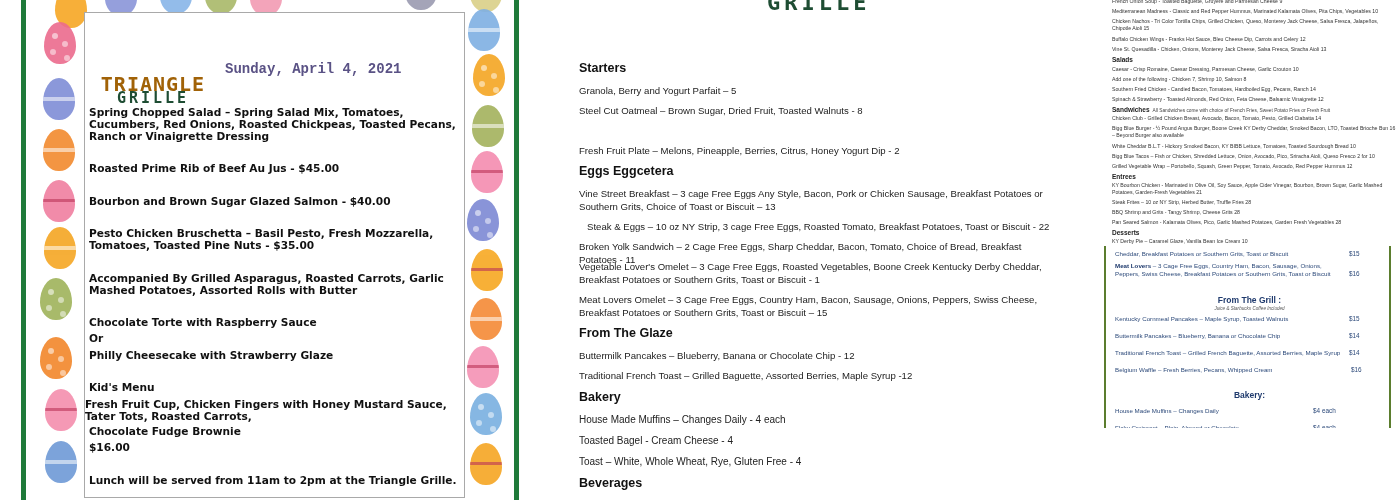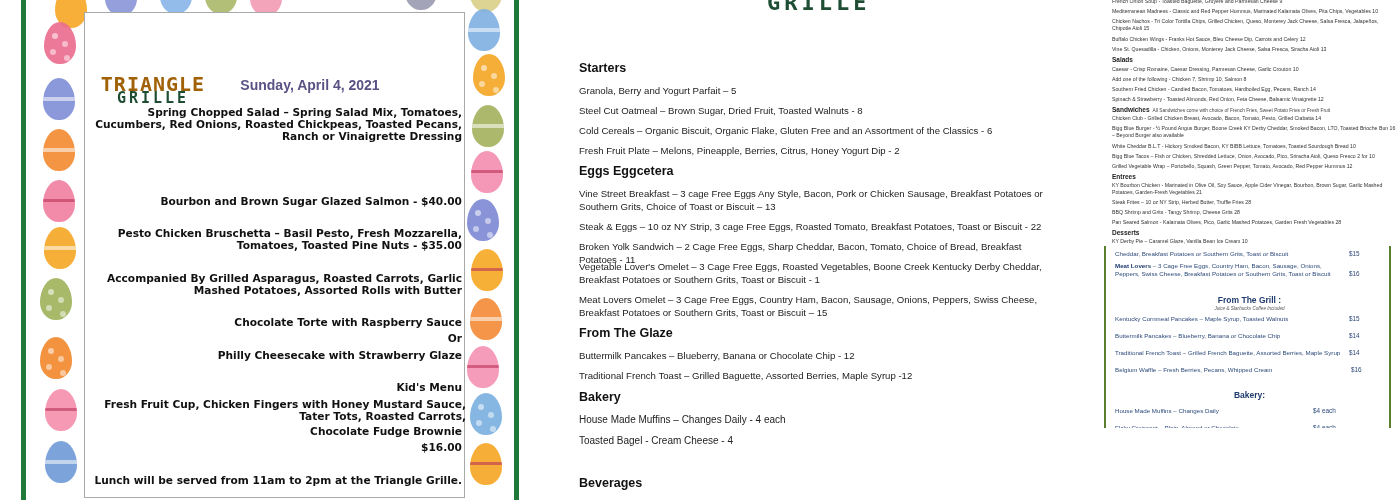--- a/index.html
+++ b/index.html
@@ -15,22 +15,22 @@
   .egg::after { content: ""; position: absolute; left: 0; right: 0; top: 45%; height: 4px; background: rgba(255,255,255,0.55); }
   .egg.dots::after { top: 25%; left: 25%; width: 6px; height: 6px; border-radius: 50%; box-shadow: 10px 8px 0 rgba(255,255,255,.5), -2px 16px 0 rgba(255,255,255,.5), 12px 22px 0 rgba(255,255,255,.5); right: auto; }
   .egg.stripe-dark::after { background: rgba(180,30,70,0.6); height: 3px; }
   .egg.plain::after { display: none; }
 
   .menu-card { position: absolute; left: 84px; top: 12px; width: 381px; height: 486px; border: 1px solid #a9a9a9; background: #fff; }
   .logo { position: absolute; left: 13px; top: 24px; width: 110px; text-align: center; font-family: "DejaVu Sans Mono", monospace; font-weight: bold; line-height: 14px; }
   .logo .l1 { font-size: 20px; letter-spacing: 1px; color: #a16207; margin-top: 40px; }
   .logo .l2 { font-size: 15px; letter-spacing: 3px; color: #1e4d33; }
   .easter-title { position: absolute; left: 140px; top: 10px; width: 170px; text-align: center; font-family: "Liberation Sans", sans-serif; font-weight: bold; font-size: 29px; color: #544680; white-space: nowrap; }
-  .easter-date { position: absolute; left: 140px; top: 64px; width: 170px; text-align: center; font-family: Liberation Sans, sans-serif; font-weight: bold; font-size: 14px; color: #5a5285; white-space: nowrap; }
-  .em { position: absolute; left: 4px; width: 373px; text-align: right; font-family: "DejaVu Sans", sans-serif; font-weight: bold; font-size: 10.6px; line-height: 12px; color: #111; }
+  .easter-date { position: absolute; left: 140px; top: 48px; width: 170px; text-align: center; font-family: Liberation Mono, monospace; font-weight: bold; font-size: 14px; color: #5a5285; white-space: nowrap; }
+  .em { position: absolute; left: 4px; width: 373px; text-align: left; font-family: "DejaVu Sans", sans-serif; font-weight: bold; font-size: 10.6px; line-height: 12px; color: #111; }
 
   
   .breakfast { position: absolute; left: 520px; top: 0; width: 580px; height: 500px; background: #fff; }
   .breakfast .logo-crop { position: absolute; left: 247px; top: 0; font-family: "DejaVu Sans Mono", monospace; font-weight: bold; font-size: 22px; letter-spacing: 4px; color: #1e4d33; line-height: 18px; height: 18px; overflow: hidden; }
   .breakfast .logo-crop span { display: block; margin-top: -6px; }
   .bh { position: absolute; left: 59px; font-family: "Liberation Sans", sans-serif; font-weight: bold; font-size: 12.5px; color: #111; }
   .bi { position: absolute; left: 59px; width: 470px; font-family: "Liberation Sans", sans-serif; font-size: 9.6px; line-height: 13px; color: #222; }
 
   
   .right-panel { position: absolute; left: 1100px; top: 0; width: 300px; height: 428px; background: #fff; overflow: hidden; }
@@ -83,20 +83,21 @@
   <div class="egg stripe-dark" style="left:470px;top:443px;background:#f6a623;"></div>
 
   <div class="menu-card">
     <div class="logo">
       <div class="l1">TRIANGLE</div>
       <div class="l2">GRILLE</div>
     </div>
     <div class="easter-date">Sunday, April 4, 2021</div>
 
     <div class="em" style="top:93px;">Spring Chopped Salad – Spring Salad Mix, Tomatoes, Cucumbers, Red Onions, Roasted Chickpeas, Toasted Pecans, Ranch or Vinaigrette Dressing</div>
+    <div class="em" style="top:149px;">Roasted Prime Rib of Beef Au Jus - $45.00</div>
     <div class="em" style="top:182px;">Bourbon and Brown Sugar Glazed Salmon - $40.00</div>
     <div class="em" style="top:214px;">Pesto Chicken Bruschetta – Basil Pesto, Fresh Mozzarella, Tomatoes, Toasted Pine Nuts - $35.00</div>
     <div class="em" style="top:259px;">Accompanied By Grilled Asparagus, Roasted Carrots, Garlic Mashed Potatoes, Assorted Rolls with Butter</div>
 
     <div class="em" style="top:303px;">Chocolate Torte with Raspberry Sauce</div>
     <div class="em" style="top:319px;">Or</div>
     <div class="em" style="top:368px;">Kid's Menu</div>
 
     <div class="em" style="top:336px;">Philly Cheesecake with Strawberry Glaze</div>
     <div class="em" style="top:385px;left:0;width:381px;">Fresh Fruit Cup, Chicken Fingers with Honey Mustard Sauce, Tater Tots, Roasted Carrots,</div>
@@ -108,37 +109,37 @@
 </section>
 
 <section class="breakfast">
   <div class="logo-crop">
       <span>GRILLE</span>
     </div>
 
   <div class="bh" style="top:61px;">Starters</div>
   <div class="bi" style="top:84px;">Granola, Berry and Yogurt Parfait – 5</div>
   <div class="bi" style="top:104px;">Steel Cut Oatmeal – Brown Sugar, Dried Fruit, Toasted Walnuts - 8</div>
-  <div class="bi" style="top:124px;">Cold Cereals – Organic Biscuit, Organic Flake, Gluten Free and an Assortment of the Classics - 6</div>
   <div class="bi" style="top:144px;">Fresh Fruit Plate – Melons, Pineapple, Berries, Citrus, Honey Yogurt Dip - 2</div>
 
   <div class="bh" style="top:164px;">Eggs Eggcetera</div>
   <div class="bi" style="top:187px;">Vine Street Breakfast – 3 cage Free Eggs Any Style, Bacon, Pork or Chicken Sausage, Breakfast Potatoes or Southern Grits, Choice of Toast or Biscuit – 13</div>
-  <div class="bi" style="top:220px;">Steak &amp; Eggs – 10 oz NY Strip, 3 cage Free Eggs, Roasted Tomato, Breakfast Potatoes, Toast or Biscuit - 22</div>
+  <div class="bi" style="top:220px;margin-left:8px;">Steak &amp; Eggs – 10 oz NY Strip, 3 cage Free Eggs, Roasted Tomato, Breakfast Potatoes, Toast or Biscuit - 22</div>
   <div class="bi" style="top:240px;">Broken Yolk Sandwich – 2 Cage Free Eggs, Sharp Cheddar, Bacon, Tomato, Choice of Bread, Breakfast Potatoes - 11</div>
   <div class="bi" style="top:260px;">Vegetable Lover's Omelet – 3 Cage Free Eggs, Roasted Vegetables, Boone Creek Kentucky Derby Cheddar, Breakfast Potatoes or Southern Grits, Toast or Biscuit - 1</div>
   <div class="bi" style="top:293px;">Meat Lovers Omelet – 3 Cage Free Eggs, Country Ham, Bacon, Sausage, Onions, Peppers, Swiss Cheese, Breakfast Potatoes or Southern Grits, Toast or Biscuit – 15</div>
 
   <div class="bh" style="top:326px;">From The Glaze</div>
   <div class="bi" style="top:349px;">Buttermilk Pancakes – Blueberry, Banana or Chocolate Chip - 12</div>
   <div class="bi" style="top:369px;">Traditional French Toast – Grilled Baguette, Assorted Berries, Maple Syrup -12</div>
 
   <div class="bh" style="top:390px;">Bakery</div>
   <div class="bi" style="top:413px;font-size:10px;">House Made Muffins – Changes Daily - 4 each</div>
   <div class="bi" style="top:434px;font-size:10px;">Toasted Bagel - Cream Cheese - 4</div>
+  <div class="bi" style="top:455px;font-size:10px;">Toast – White, Whole Wheat, Rye, Gluten Free - 4</div>
 
   <div class="bh" style="top:476px;">Beverages</div>
 </section>
 
 <section class="right-panel">
   <div class="rl" style="top:-2px;">French Onion Soup - Toasted Baguette, Gruyere and Parmesan Cheese 9</div>
   <div class="rl" style="top:8px;">Mediterranean Madness - Classic and Red Pepper Hummus, Marinated Kalamata Olives, Pita Chips, Vegetables 10</div>
   <div class="rl wrap" style="top:18px;">Chicken Nachos - Tri Color Tortilla Chips, Grilled Chicken, Queso, Monterey Jack Cheese, Salsa Fresca, Jalapeños, Chipotle Aioli 15</div>
   <div class="rl" style="top:36px;">Buffalo Chicken Wings - Franks Hot Sauce, Bleu Cheese Dip, Carrots and Celery 12</div>
   <div class="rl" style="top:46px;">Vine St. Quesadilla - Chicken, Onions, Monterey Jack Cheese, Salsa Fresca, Siracha Aioli 13</div>

